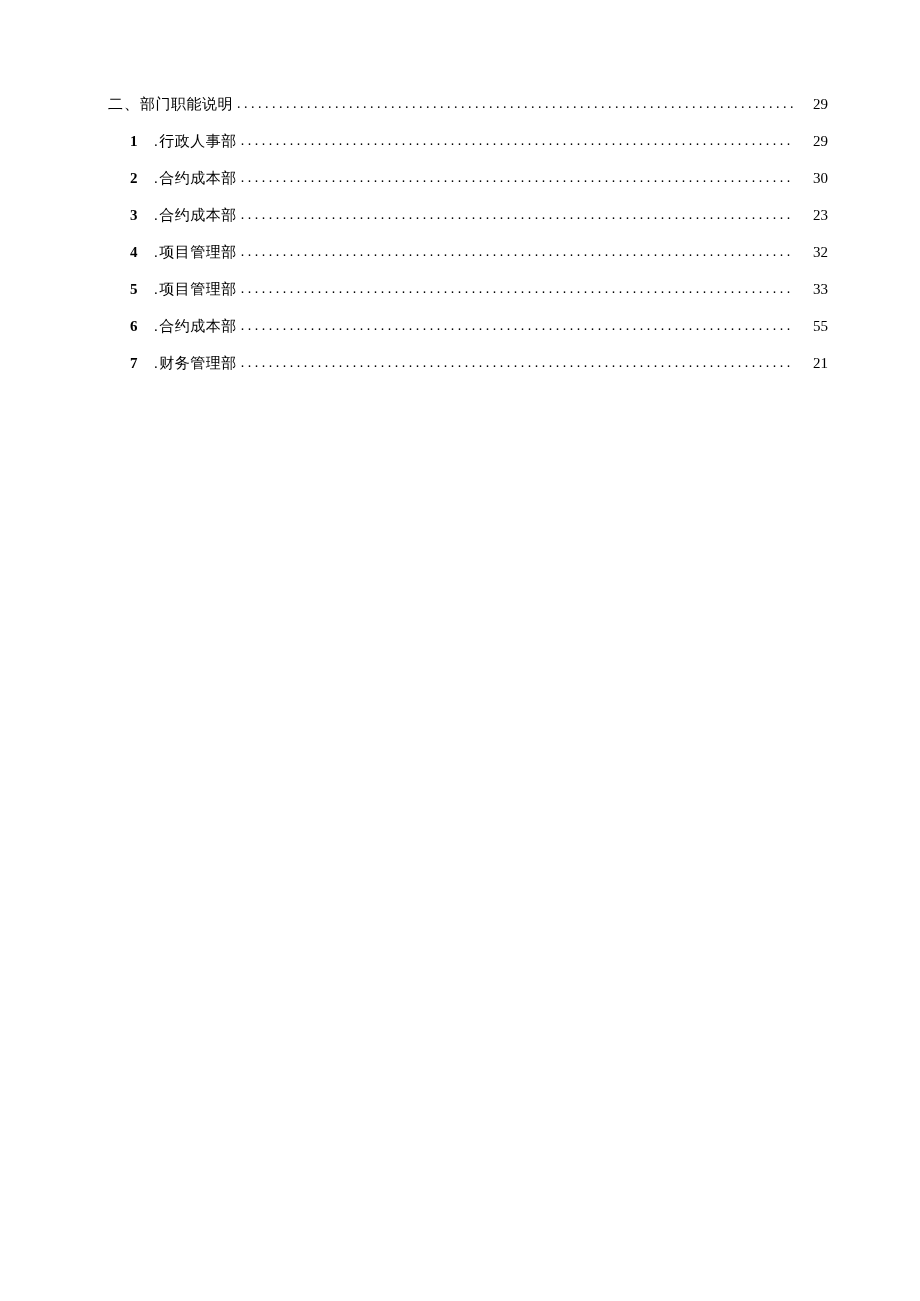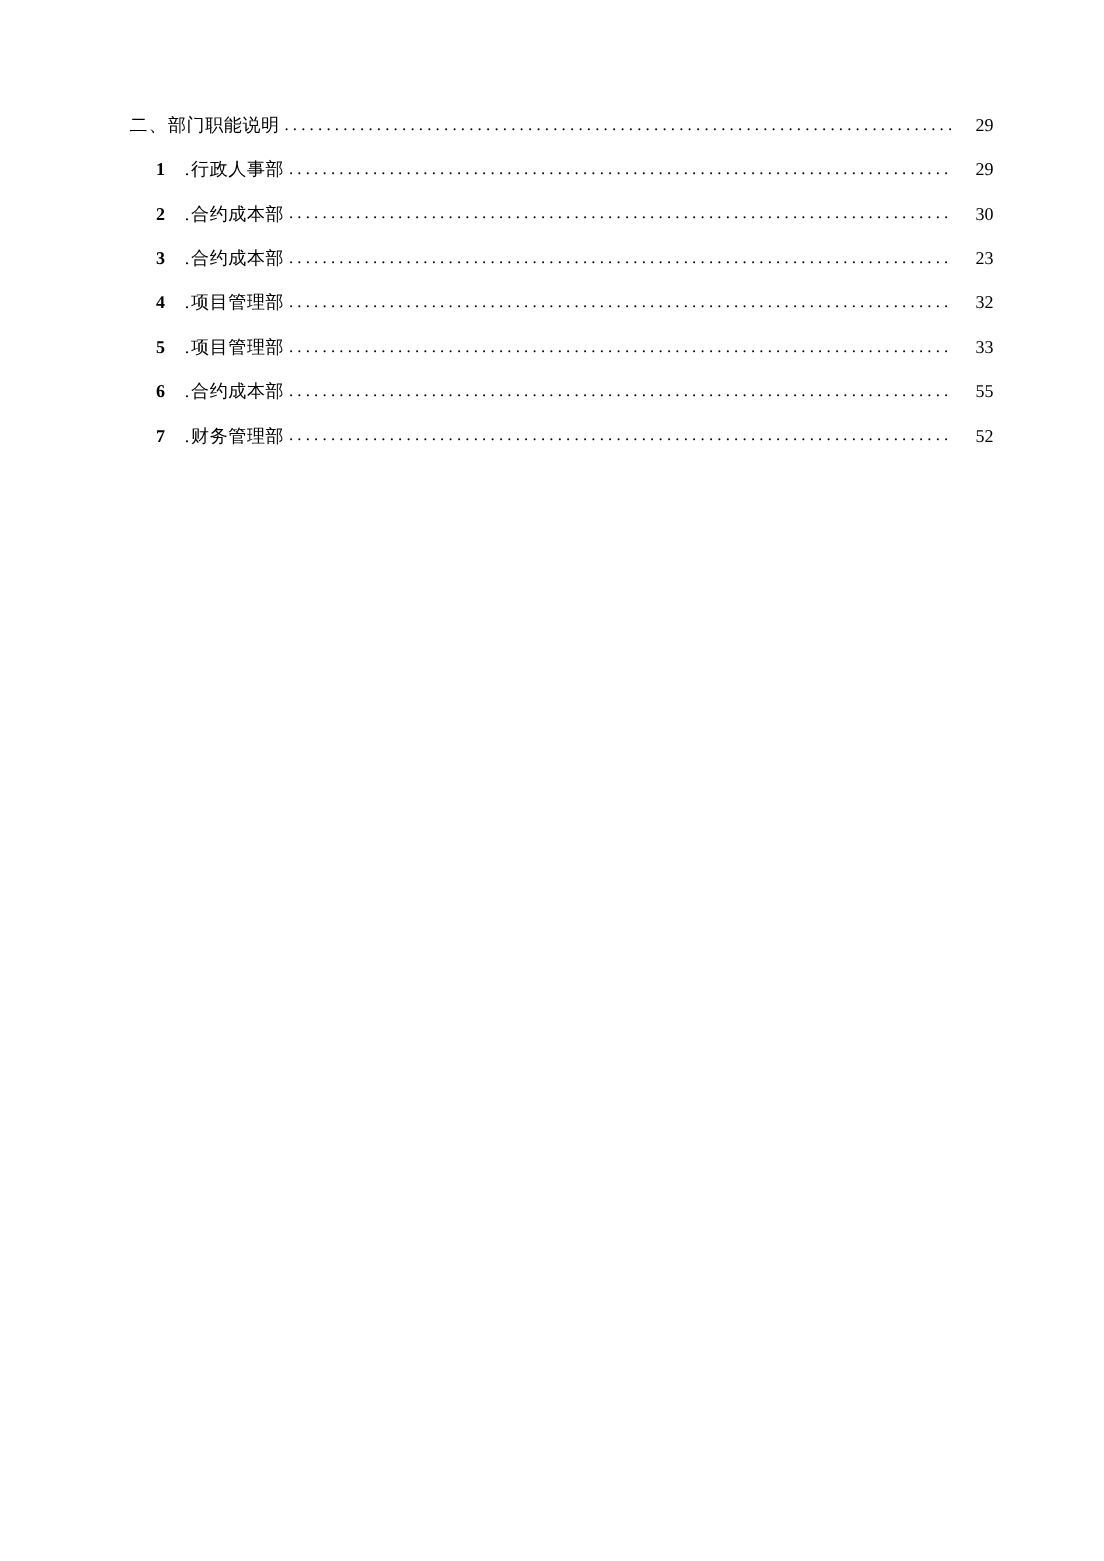--- a/index.html
+++ b/index.html
@@ -118,16 +118,16 @@
     <span class="toc-num">6</span>
     <span class="toc-label with-dot">合约成本部</span>
     <span class="toc-dots"></span>
     <span class="toc-page">55</span>
   </div>
 
   <div class="toc-entry level-1">
     <span class="toc-num">7</span>
     <span class="toc-label with-dot">财务管理部</span>
     <span class="toc-dots"></span>
-    <span class="toc-page">52</span>
+    <span class="toc-page">21</span>
   </div>
 
 </div>
 
 </body></html>

